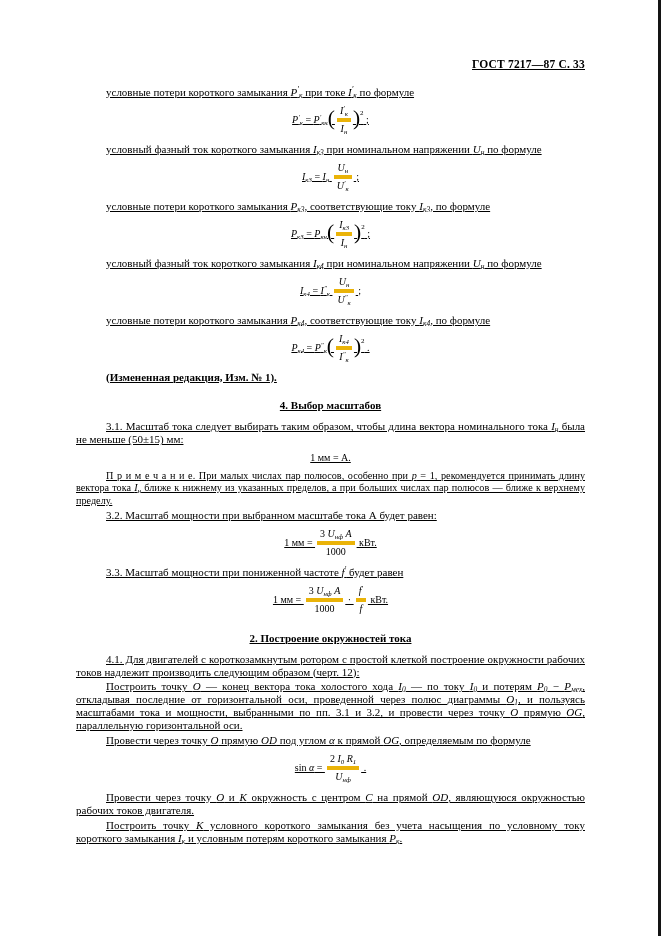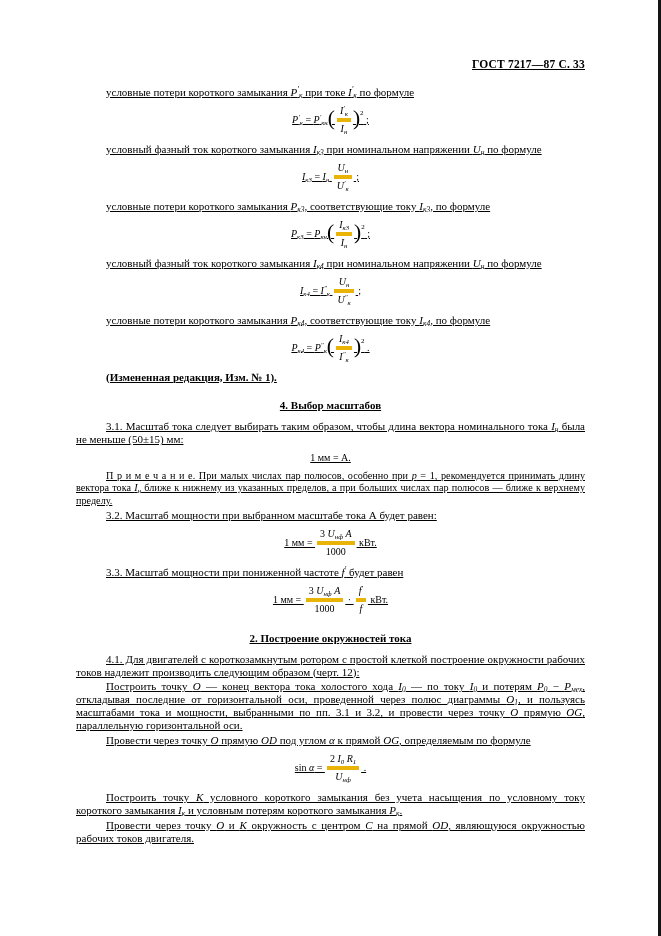--- a/index.html
+++ b/index.html
@@ -92,18 +92,18 @@
 
   <p class="para">3.3. Масштаб мощности при пониженной частоте <span class="var">f<sup>′</sup></span> будет равен</p>
   <div class="formula">1 мм = <span class="frac"><span class="num">3 <span class="var">U<sub>нф</sub></span> <span class="var">А</span></span><span class="den">1000</span></span> · <span class="frac"><span class="num"><span class="var">f<sup>′</sup></span></span><span class="den"><span class="var">f</span></span></span> кВт.</div>
 
   <div class="hsec">2. Построение окружностей тока</div>
 
   <p class="para">4.1. Для двигателей с короткозамкнутым ротором с простой клеткой построение окружности рабочих токов надлежит производить следующим образом (черт. 12):</p>
   <p class="para">Построить точку <span class="var">О</span> — конец вектора тока холостого хода <span class="var">I<sub>0</sub></span> — по току <span class="var">I<sub>0</sub></span> и потерям <span class="var">P<sub>0</sub></span> − <span class="var">P<sub>мех</sub></span>, откладывая последние от горизонтальной оси, проведенной через полюс диаграммы <span class="var">О<sub>1</sub></span>, и пользуясь масштабами тока и мощности, выбранными по пп. 3.1 и 3.2, и провести через точку <span class="var">О</span> прямую <span class="var">ОG</span>, параллельную горизонтальной оси.</p>
   <p class="para">Провести через точку <span class="var">О</span> прямую <span class="var">ОD</span> под углом <span class="var">α</span> к прямой <span class="var">ОG</span>, определяемым по формуле</p>
   <div class="formula">sin <span class="var">α</span> = <span class="frac"><span class="num">2 <span class="var">I<sub>0</sub></span> <span class="var">R<sub>1</sub></span></span><span class="den"><span class="var">U<sub>нф</sub></span></span></span> .</div>
+  <p class="para">Провести через точку <span class="var">О</span> и <span class="var">К</span> окружность с центром <span class="var">С</span> на прямой <span class="var">ОD</span>, являющуюся окружностью рабочих токов двигателя.</p>
   <p class="para">Построить точку <span class="var">К</span> условного короткого замыкания без учета насыщения по условному току короткого замыкания <span class="var">I<sub>к</sub></span> и условным потерям короткого замыкания <span class="var">P<sub>к</sub></span>.</p>
-  <p class="para">Провести через точку <span class="var">О</span> и <span class="var">К</span> окружность с центром <span class="var">С</span> на прямой <span class="var">ОD</span>, являющуюся окружностью рабочих токов двигателя.</p>
 
 </div>
 
 <div class="scan-edge"></div>
 
 </body></html>

